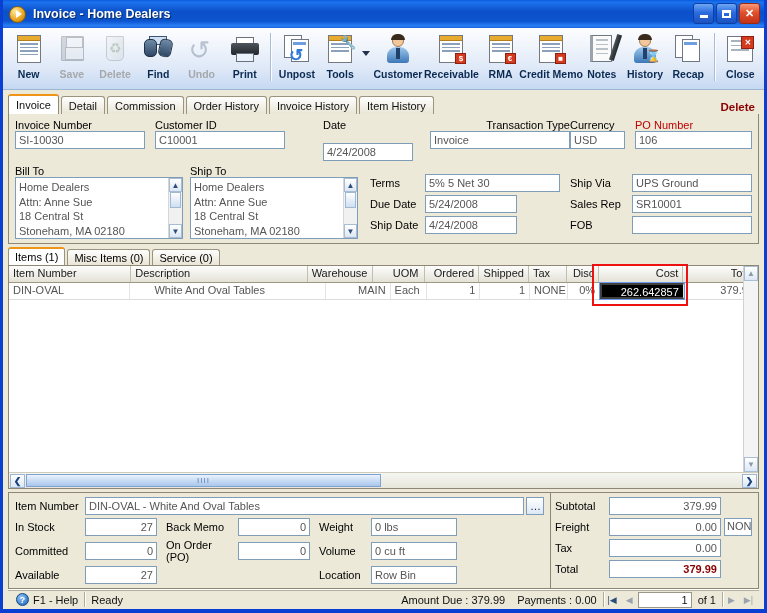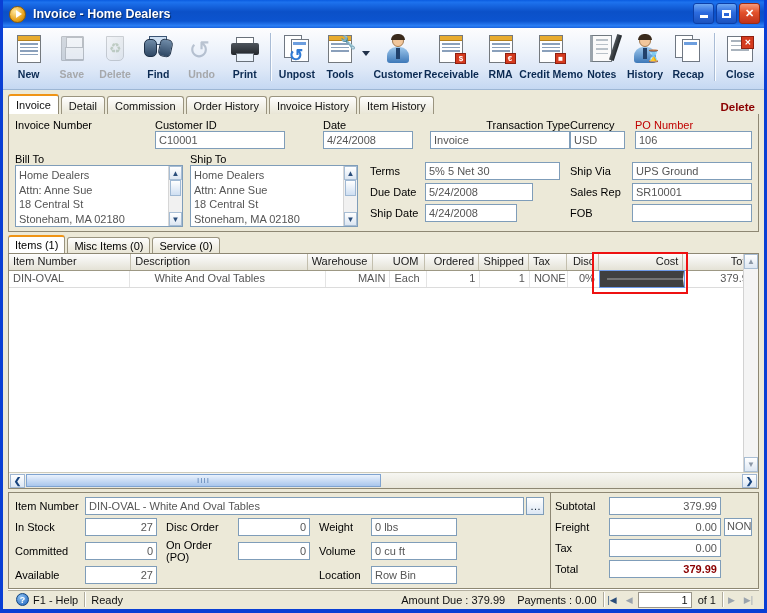--- a/index.html
+++ b/index.html
@@ -194,22 +194,22 @@
      background:linear-gradient(180deg,#fff,#dbe6f4); border:1px solid #9fb6d2;
      display:flex;align-items:center;justify-content:center;
      color:#16437e; font-size:9px; font-weight:bold; }
   .ghs .thumb { height:13px; flex:0 0 355px;
      background:linear-gradient(180deg,#eaf2fd,#a9c6ec);
      border:1px solid #7fa3d0; display:flex;align-items:center;
      justify-content:center; color:#5d82b4; font-size:8px; letter-spacing:1px;}
   .ghs .trk { flex:1; }
 
   
-  .costcell { background:#737373; color:#fff !important;
-     border:7px solid #404040; outline:1px solid #6d9aea; }
+  .costcell { background:#000000; color:#fff !important;
+     border:2px solid #404040; outline:1px solid #6d9aea; }
   .redbox { position:absolute; border:2px solid #ee1111; pointer-events:none; }
 
   
   .bottom { display:flex; margin-top:3px; flex:0 0 auto; }
   .bleft { flex:1 1 auto; border:1px solid #8d8773; background:#ece9d8;
      padding:4px 6px 4px 6px; }
   .bright { flex:0 0 208px; border:1px solid #8d8773; border-left:none;
      background:#ece9d8; padding:4px 6px 4px 4px; }
   .brow { display:flex; align-items:center; margin-bottom:3px; }
   .brow:last-child{margin-bottom:0;}
@@ -453,26 +453,27 @@
           <span>Item History</span>
         </div>
       <div class="posted">Delete</div>
     </div>
 
     <div class="panel">
 
       <div class="row1">
         <div class="col" style="width:140px;">
           <div class="lbl">Invoice Number</div>
+          <div class="fld" style="width:130px;">SI-10030</div>
         </div>
         <div class="col" style="width:168px;">
           <div class="lbl">Customer ID</div>
           <div class="fld" style="width:130px;">C10001</div>
         </div>
-        <div class="col" style="width:99px;">
+        <div class="col" style="width:99px;gap:12px;">
           <div class="lbl">Date</div>
           <div class="fld" style="width:90px;">4/24/2008</div>
         </div>
         <div class="col" style="width:148px;align-items:flex-end;">
           <div class="lbl">Transaction Type</div>
           <div class="fld" style="width:140px;">Invoice</div>
         </div>
         <div class="col" style="width:65px;">
           <div class="lbl">Currency</div>
           <div class="fld" style="width:55px;">USD</div>
@@ -516,21 +517,21 @@
         </div>
 
         <div style="flex:1;display:flex;padding-top:9px;">
           <div style="width:190px;">
             <div class="brow">
                 <div class="lbl" style="width:55px;">Terms</div>
               <div class="fld" style="flex:1;">5% 5 Net 30</div>
               </div>
             <div class="brow">
                 <div class="lbl" style="width:55px;">Due Date</div>
-              <div class="fld" style="width:108px;">5/24/2008</div>
+              <div class="fld" style="width:92px;">5/24/2008</div>
               </div>
             <div class="brow">
                 <div class="lbl" style="width:55px;">Ship Date</div>
               <div class="fld" style="width:92px;">4/24/2008</div>
               </div>
           </div>
           <div style="flex:1;margin-left:10px;">
             <div class="brow">
                 <div class="lbl" style="width:62px;">Ship Via</div>
               <div class="fld" style="flex:1;">UPS Ground</div>
@@ -609,21 +610,21 @@
     <div class="bottom">
       <div class="bleft">
         <div class="brow">
           <div class="lbl" style="width:70px;">Item Number</div>
           <div class="fld" style="flex:1;">DIN-OVAL - White And Oval Tables</div>
           <div class="btn3">…</div>
         </div>
         <div class="brow">
           <div class="lbl" style="width:70px;">In Stock</div>
           <div class="fld num" style="width:72px;">27</div>
-          <div class="lbl" style="width:72px;margin-left:9px;">Disc Order</div>
+          <div class="lbl" style="width:72px;margin-left:9px;">Back Memo</div>
           <div class="fld num" style="width:72px;">0</div>
           <div class="lbl" style="width:52px;margin-left:9px;">Weight</div>
           <div class="fld" style="width:86px;">0 lbs</div>
         </div>
         <div class="brow">
           <div class="lbl" style="width:70px;">Committed</div>
           <div class="fld num" style="width:72px;">0</div>
           <div class="lbl" style="width:72px;margin-left:9px;">On Order (PO)</div>
           <div class="fld num" style="width:72px;">0</div>
           <div class="lbl" style="width:52px;margin-left:9px;">Volume</div>

